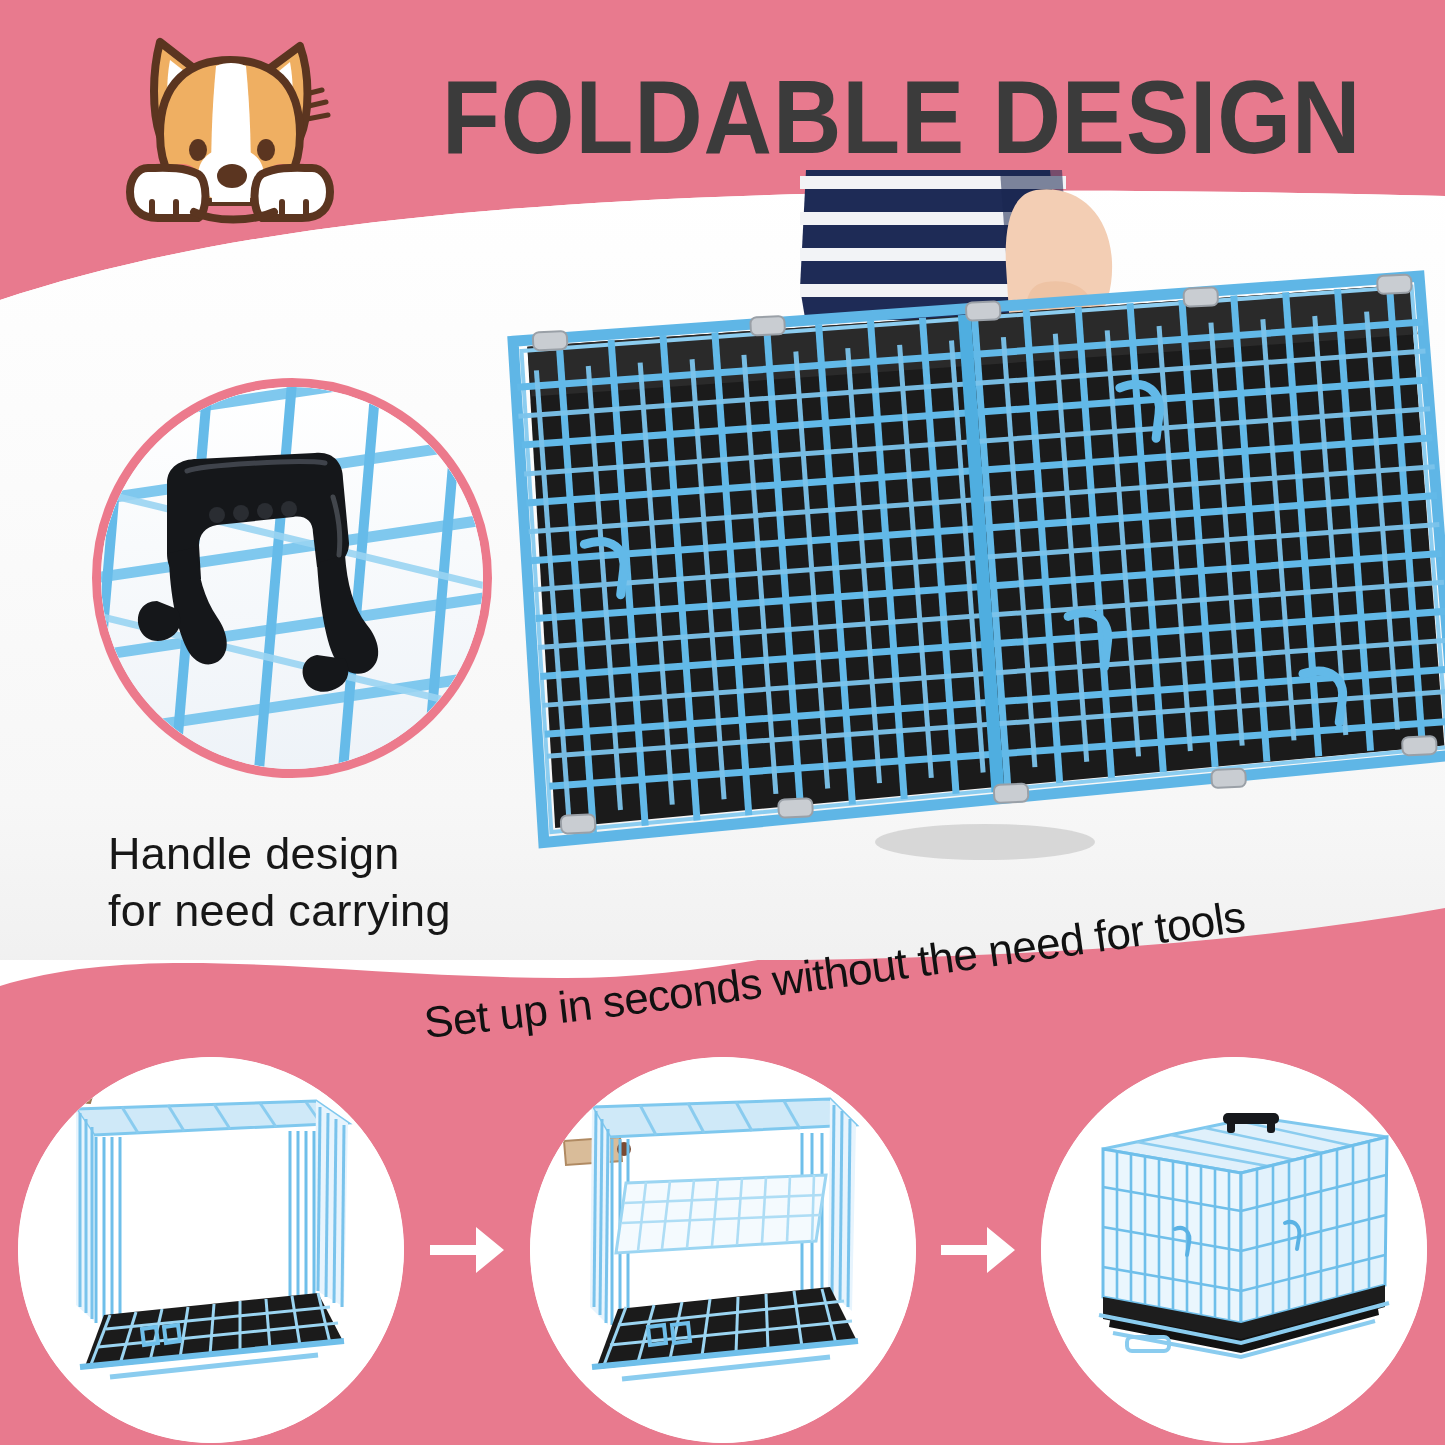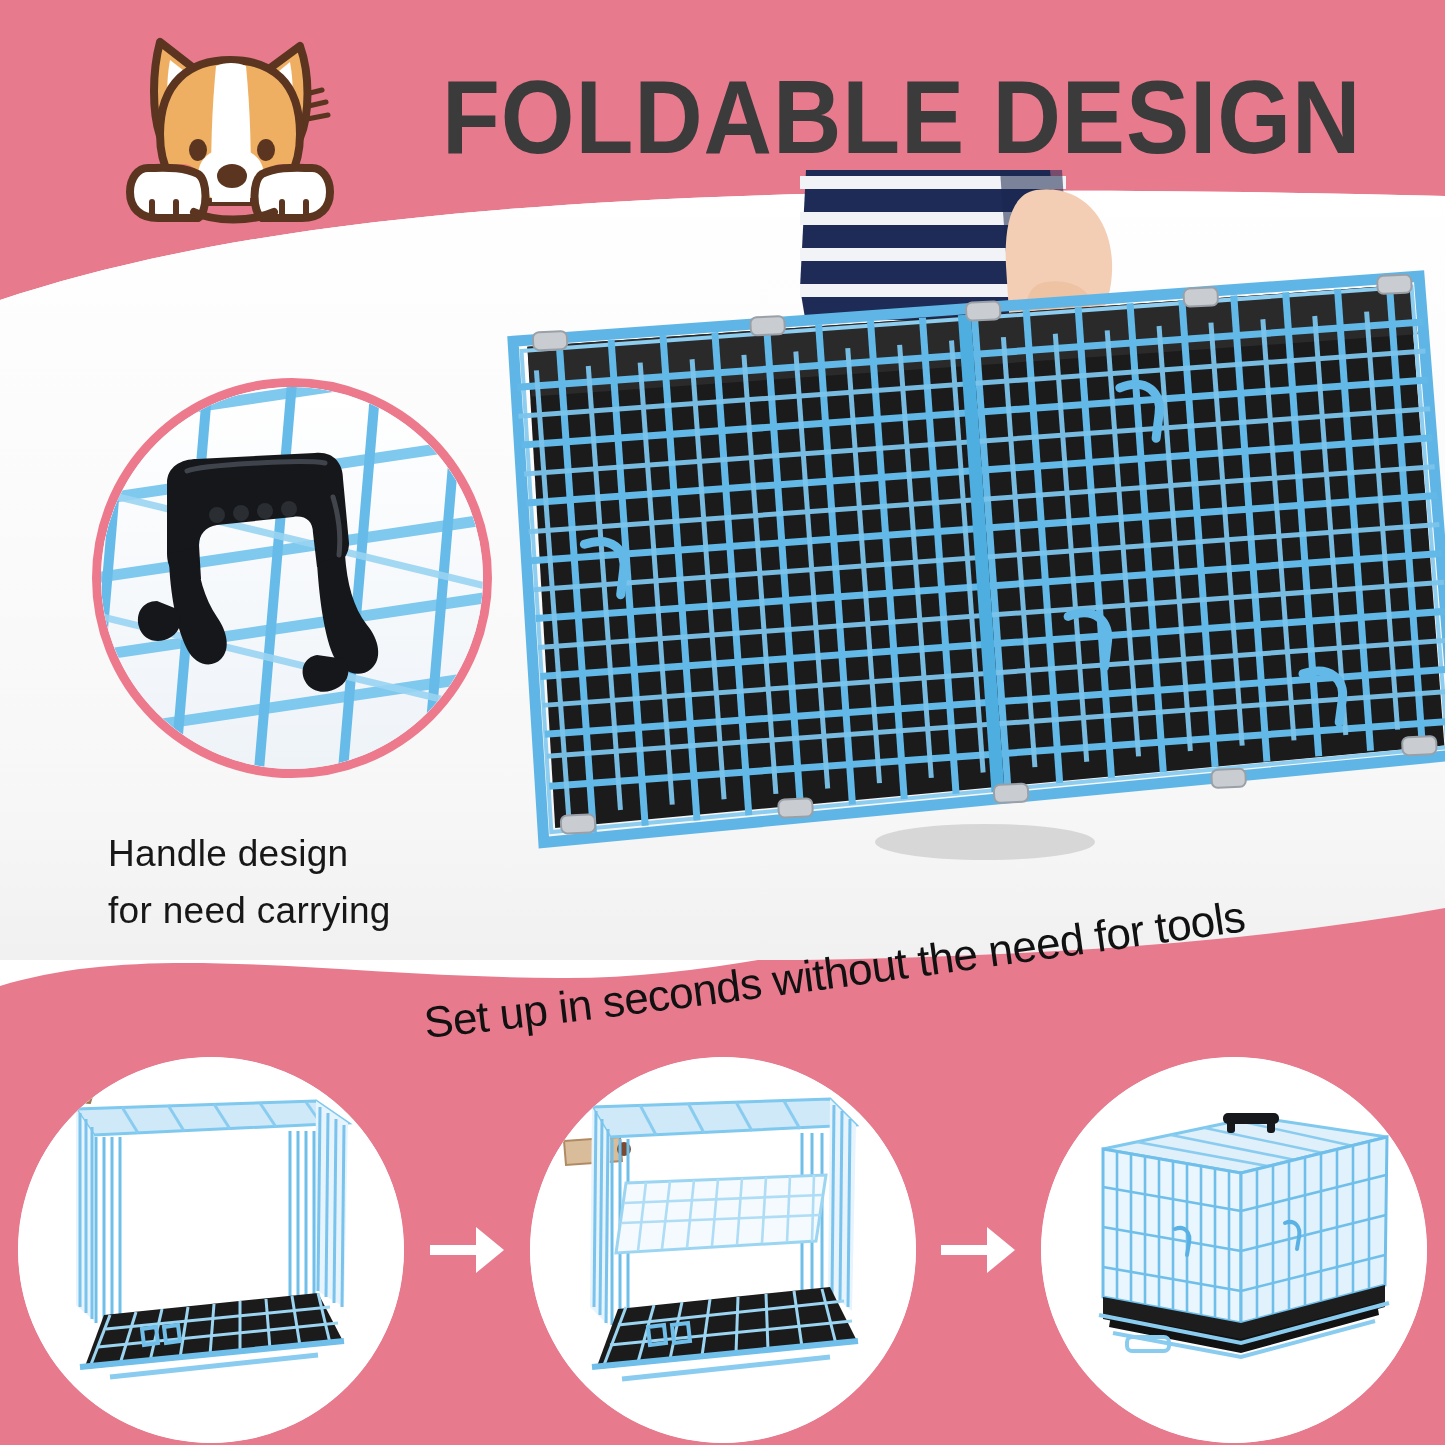--- a/index.html
+++ b/index.html
@@ -43,21 +43,21 @@
     left:92px;top:378px;width:400px;height:400px;
     border-radius:50%;
     border:9px solid #EC7A8C;
     overflow:hidden;
     background:#f4f7fa;
     box-sizing:border-box;
   }
   #handle-caption{
     left:108px;top:825px;width:420px;
     color:#171717;
-    font-size:37px;
+    font-size:45px;
     line-height:57px;
     font-weight:300;
     letter-spacing:.3px;
   }
 
   
   #tagline{
     left:420px;top:900px;
     width:1020px;height:150px;
     pointer-events:none;

